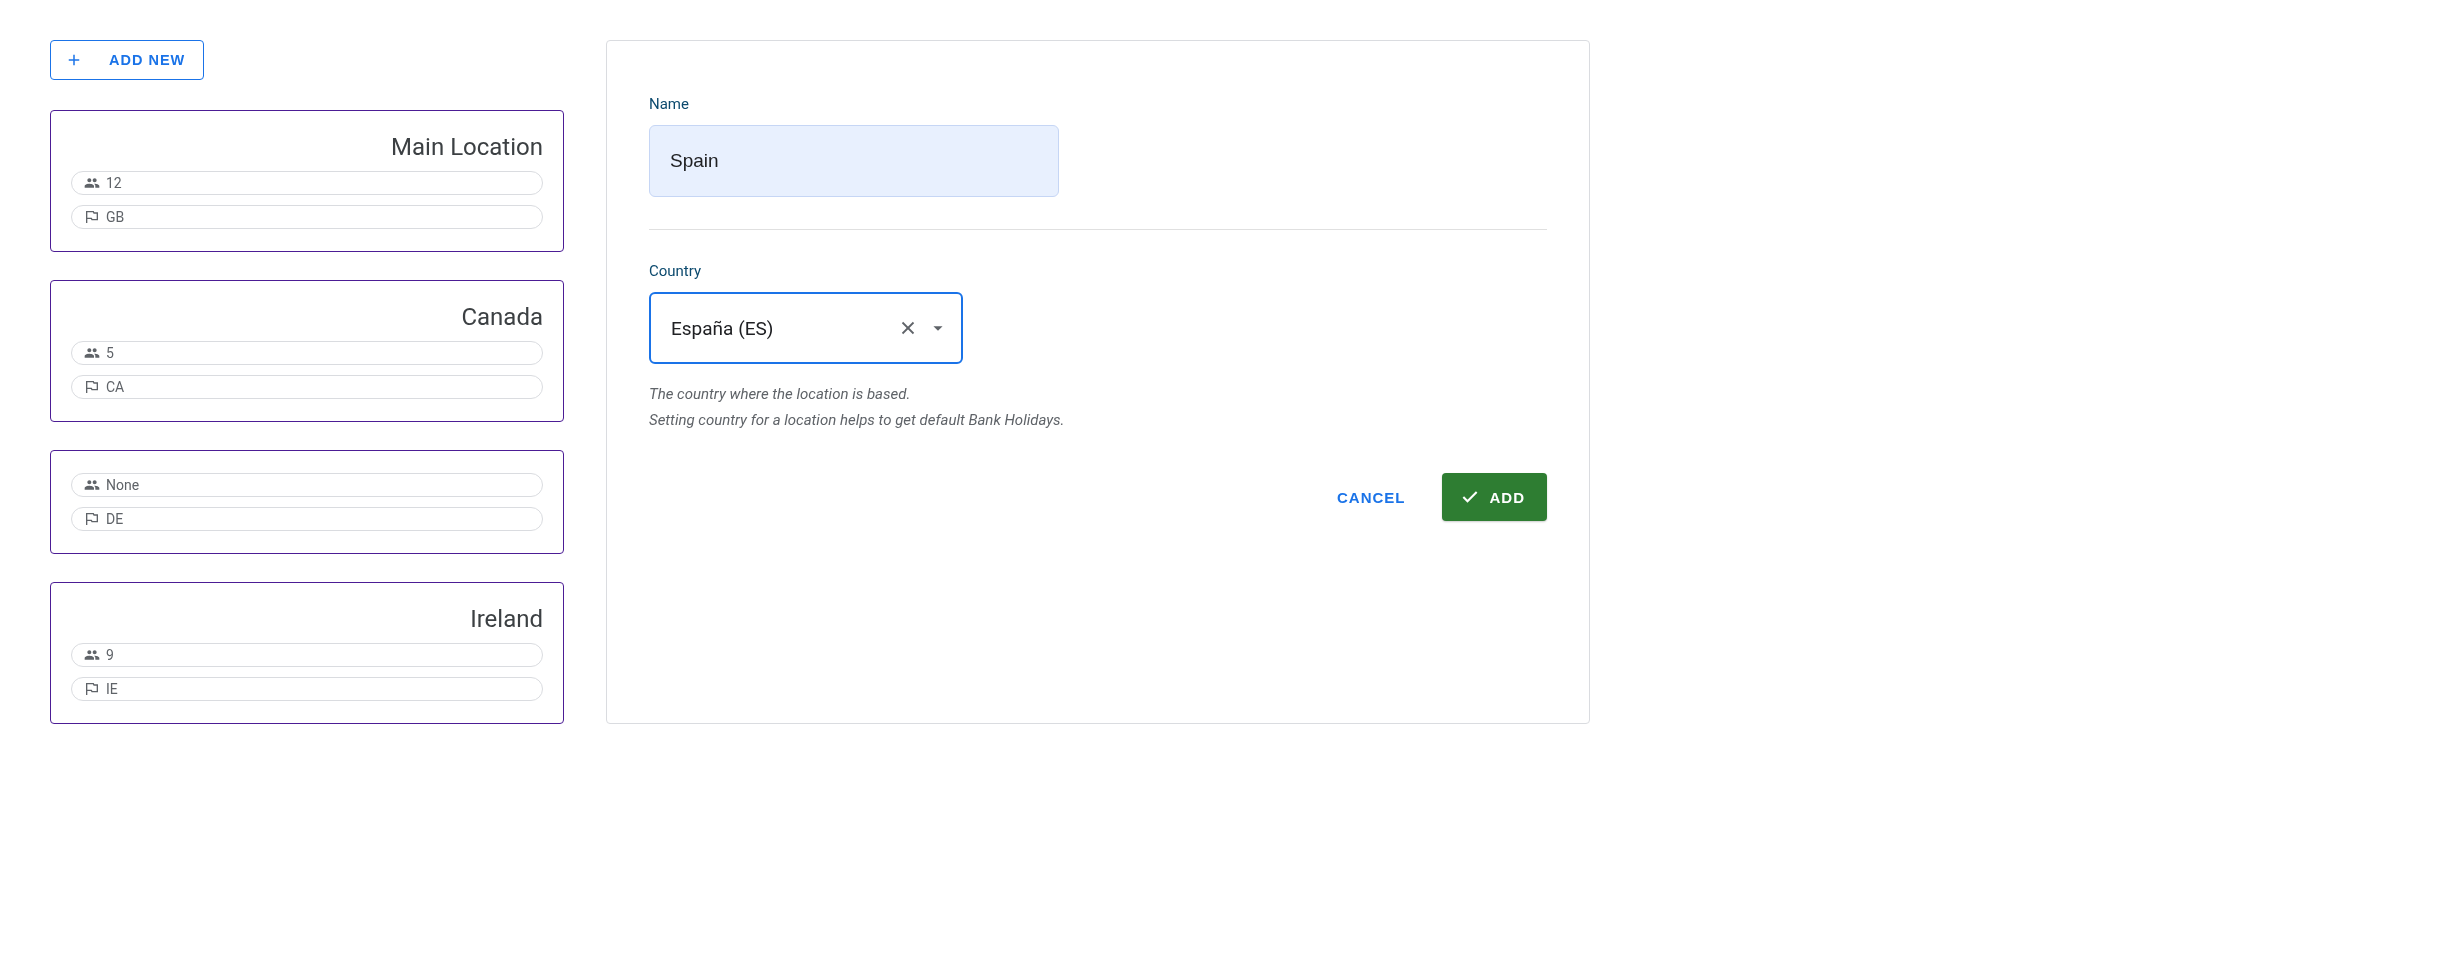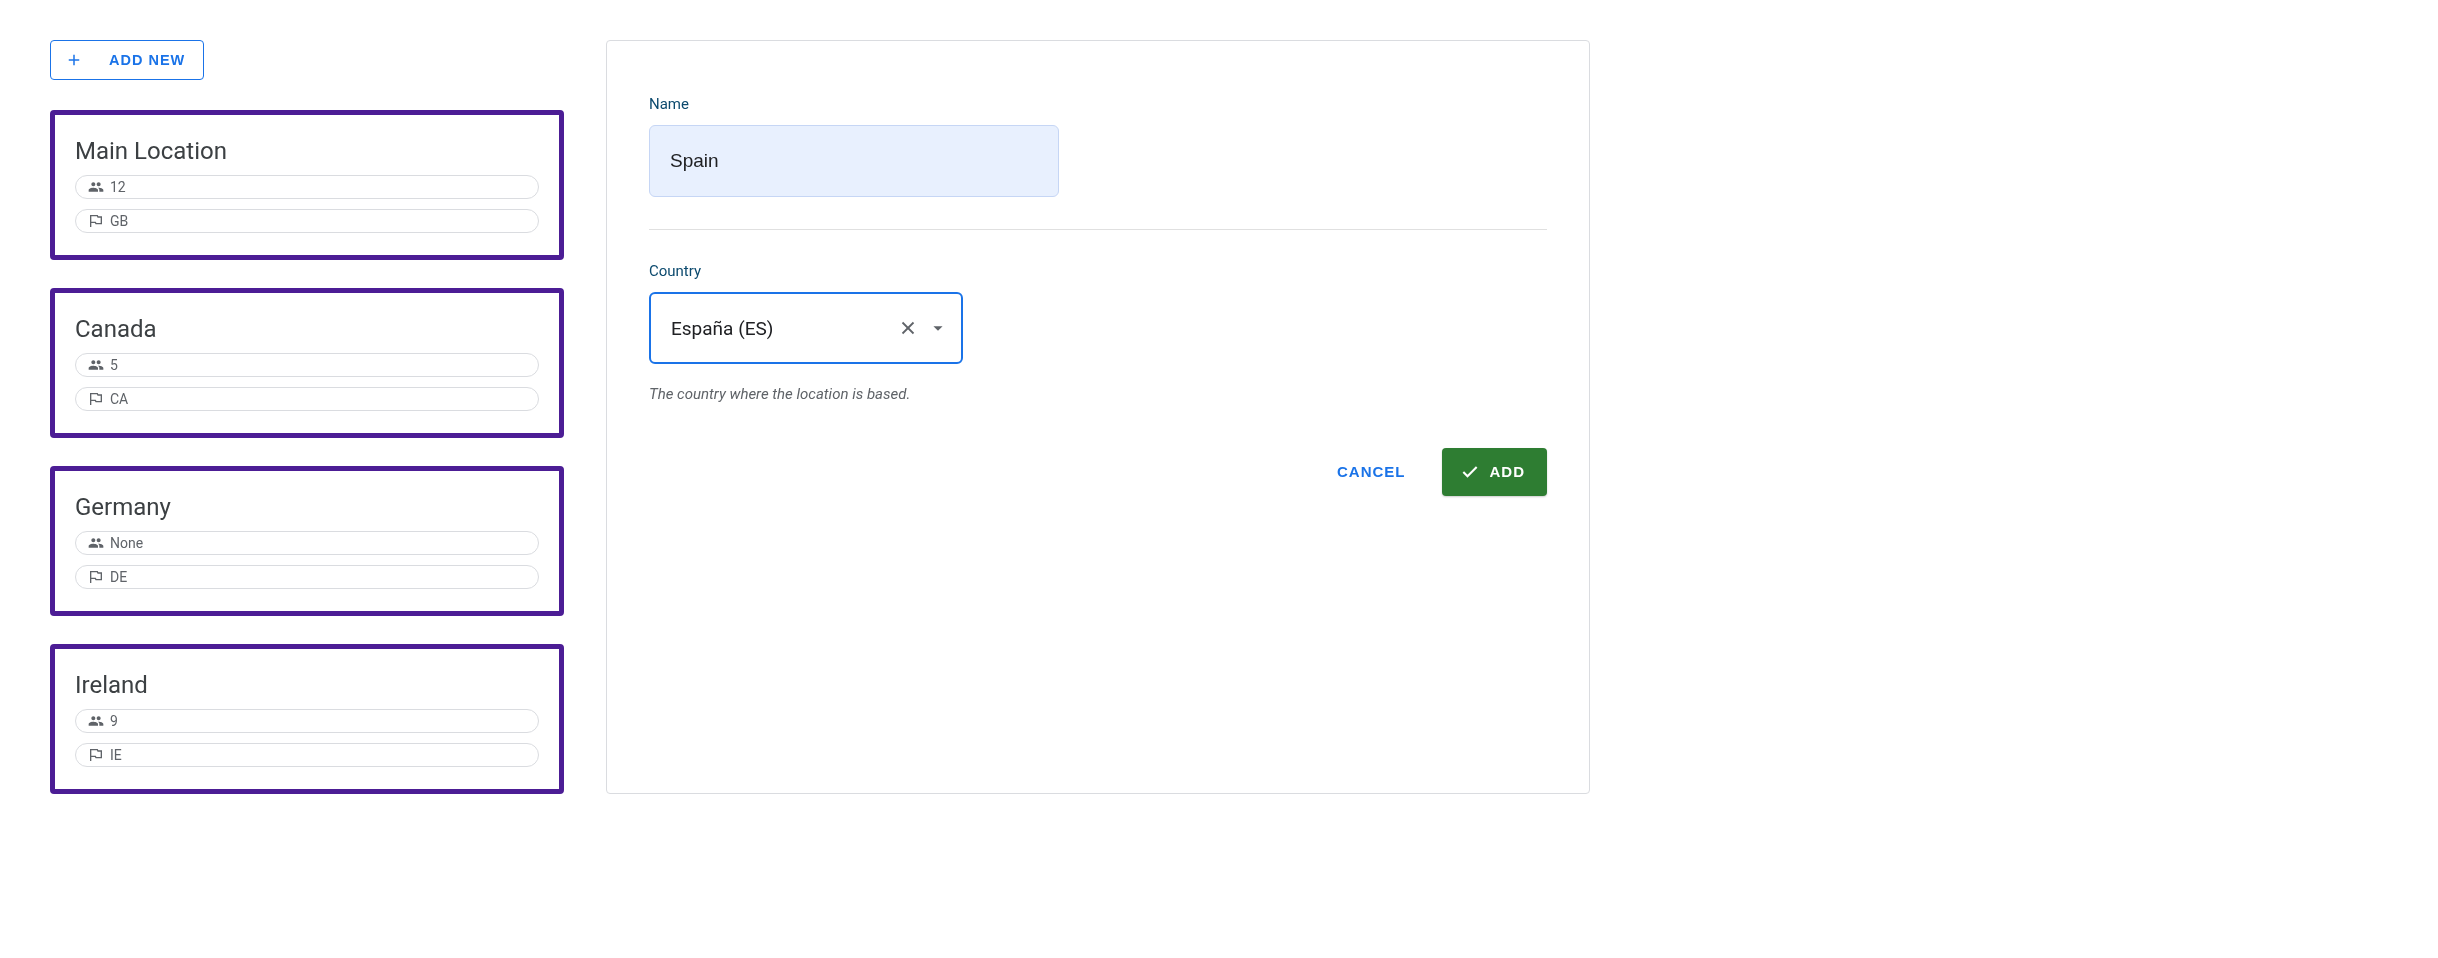--- a/index.html
+++ b/index.html
@@ -41,24 +41,25 @@
     cursor: pointer;
     align-self: flex-start;
   }
   .add-new-btn svg { width: 18px; height: 18px; }
   .location-list {
     display: flex;
     flex-direction: column;
     gap: 28px;
   }
   .location-card {
-    border: 5px solid #4c1d95;
+    border: 1px solid #4c1d95;
     border-radius: 4px;
     padding: 22px 20px 22px 20px;
     cursor: pointer;
+    text-align: right;
   }
   .location-title {
     font-size: 24px;
     color: #3c4043;
     font-weight: 400;
     margin-bottom: 10px;
   }
   .chip-row {
     display: flex;
     gap: 10px;
@@ -206,21 +207,20 @@
           <span class="chip">
             <svg viewBox="0 0 24 24" fill="none" stroke="currentColor" stroke-width="2">
                 <path d="M4 21V4h10l1 2h5v10h-8l-1-2H5"></path>
               </svg>
             <span>CA</span>
           </span>
         </div>
       </div>
 
       <div class="location-card">
-        <div class="location-title">Germany</div>
         <div class="chip-row">
           <span class="chip">
             <svg viewBox="0 0 24 24" fill="currentColor">
                 <path d="M16 11c1.66 0 2.99-1.34 2.99-3S17.66 5 16 5s-3 1.34-3 3 1.34 3 3 3zm-8 0c1.66 0 2.99-1.34 2.99-3S9.66 5 8 5 5 6.34 5 8s1.34 3 3 3zm0 2c-2.33 0-7 1.17-7 3.5V19h14v-2.5c0-2.33-4.67-3.5-7-3.5zm8 0c-.29 0-.62.02-.97.05 1.16.84 1.97 1.97 1.97 3.45V19h6v-2.5c0-2.33-4.67-3.5-7-3.5z"></path>
               </svg>
             <span>None</span>
           </span>
           <span class="chip">
             <svg viewBox="0 0 24 24" fill="none" stroke="currentColor" stroke-width="2">
                 <path d="M4 21V4h10l1 2h5v10h-8l-1-2H5"></path>
@@ -264,20 +264,21 @@
         <svg class="clear-icon" viewBox="0 0 24 24" fill="none" stroke="currentColor" stroke-width="2">
             <line x1="18" y1="6" x2="6" y2="18"></line>
             <line x1="6" y1="6" x2="18" y2="18"></line>
           </svg>
         <svg class="arrow-icon" viewBox="0 0 24 24" fill="currentColor">
             <path d="M7 10l5 5 5-5z"></path>
           </svg>
       </div>
       <div class="helper-text">
         <div>The country where the location is based.</div>
+        <div>Setting country for a location helps to get default Bank Holidays.</div>
       </div>
     </div>
     <div class="actions">
       <button class="cancel-btn">
         <span>CANCEL</span>
       </button>
       <button class="submit-btn">
         <svg viewBox="0 0 24 24" fill="none" stroke="currentColor" stroke-width="2.5">
             <polyline points="20 6 9 17 4 12"></polyline>
           </svg>

